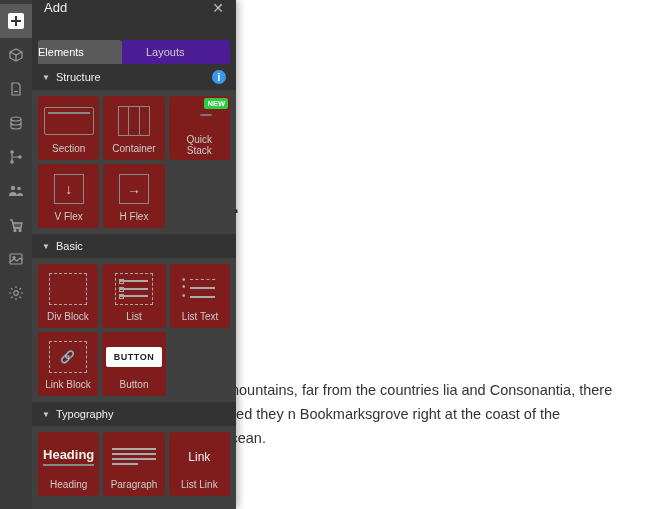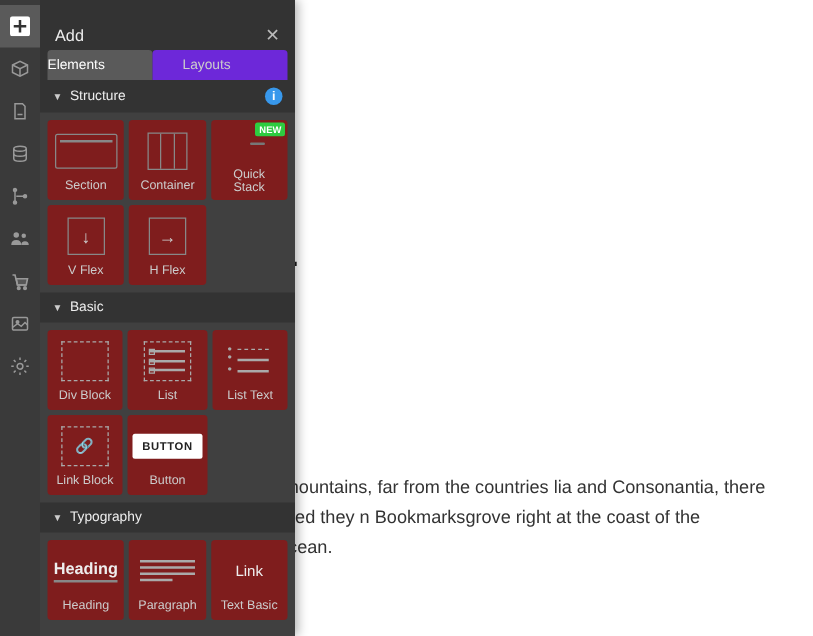--- a/index.html
+++ b/index.html
@@ -6,27 +6,27 @@
 body { background: #fff; overflow: hidden; width: 650px; height: 509px; position: relative; }
 
 
 .rail { position: absolute; left: 0; top: 0; width: 32px; height: 509px; background: #3a3a3a; display: flex; flex-direction: column; align-items: center; padding-top: 4px; gap: 0; z-index: 3; }
 .rail-item { width: 32px; height: 34px; display: flex; align-items: center; justify-content: center; color: #999; cursor: pointer; }
 .rail-item.selected { background: #5a5a5a; color: #fff; }
 .rail-item svg { width: 16px; height: 16px; }
 
 
 .panel { position: absolute; left: 32px; top: 0; width: 204px; height: 509px; background: #404040; color: #ddd; z-index: 2; display: flex; flex-direction: column; box-shadow: 2px 0 8px rgba(0,0,0,0.3); }
-.panel-header { height: 36px; background: #333; display: flex; align-items: flex-end; justify-content: space-between; padding: 0 12px; font-size: 13px; color: #eee; }
+.panel-header { height: 36px; background: #333; display: flex; align-items: flex-start; justify-content: space-between; padding: 0 12px; font-size: 13px; color: #eee; }
 .close { color: #bbb; cursor: pointer; font-size: 14px; }
 
 .tabs { display: flex; padding: 4px 6px 0 6px; background: #333; }
 .tab { flex: 1; text-align: left; font-size: 11px; padding: 6px 0; color: #ccc; cursor: pointer; border-radius: 3px 3px 0 0; }
 .tab.active { background: #5a5a5a; color: #fff; }
-.tab.inactive { background: #6d28d9; padding-left: 24px; }
+.tab.inactive { background: #4c1d95; padding-left: 24px; }
 
 .panel-body { flex: 1; overflow-y: auto; background: #404040; }
 
 .section-head { display: flex; align-items: center; justify-content: space-between; padding: 6px 10px; background: #333; font-size: 11px; color: #eee; cursor: pointer; }
 .section-head .left { display: flex; align-items: center; gap: 6px; }
 .caret { font-size: 8px; color: #ccc; }
 .info-icon { width: 14px; height: 14px; border-radius: 50%; background: #3898ec; color: #fff; font-size: 10px; display: flex; align-items: center; justify-content: center; font-weight: bold; }
 
 .cards-grid { display: grid; grid-template-columns: repeat(3, 1fr); gap: 4px; padding: 6px; }
 .card { background: #7f1d1d; border-radius: 3px; display: flex; flex-direction: column; align-items: center; justify-content: center; height: 64px; cursor: pointer; position: relative; padding: 4px; }
@@ -287,18 +287,18 @@
               <div></div>
               <div></div>
             </div>
           </div>
         <div class="card-label">Paragraph</div>
       </div>
       <div class="card">
         <div class="card-icon">
             <div class="ico-textlink">Link</div>
           </div>
-        <div class="card-label">Text Basic</div>
+        <div class="card-label">List Link</div>
       </div>
     </div>
 
   </div>
 </div>
 
 </body></html>

